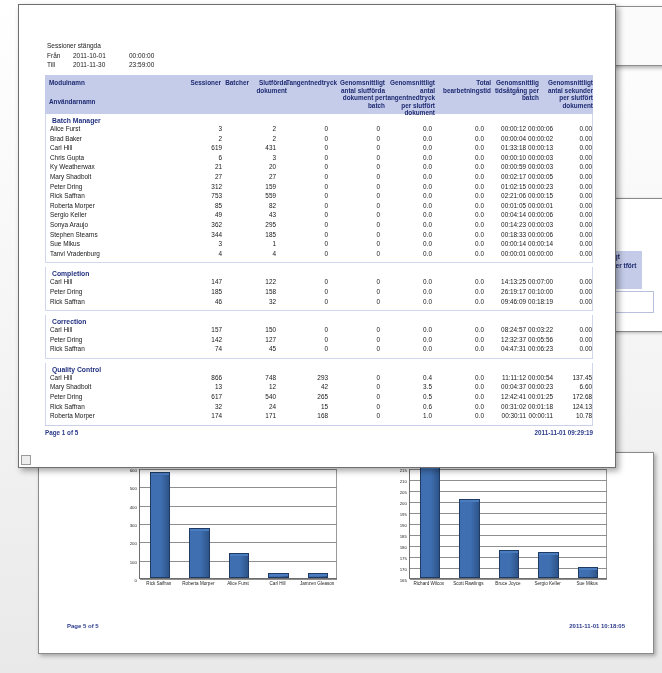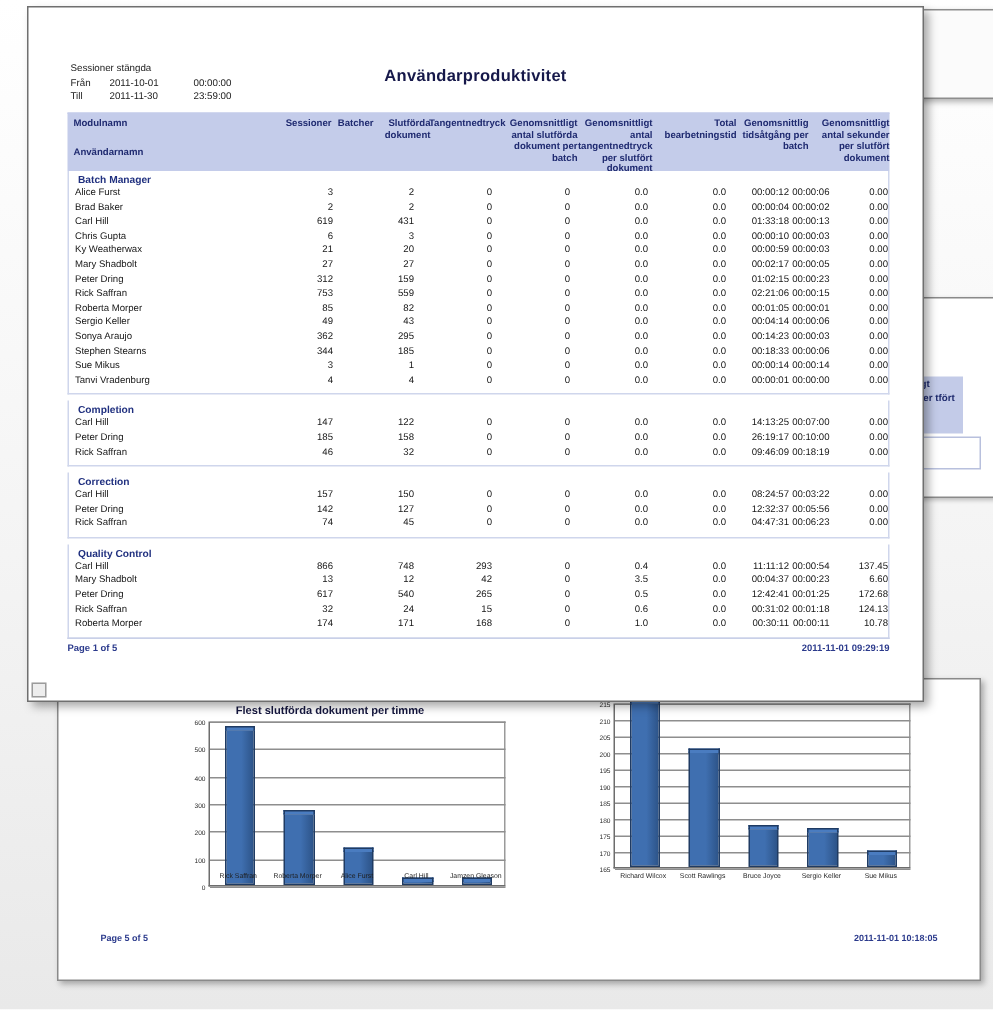--- a/index.html
+++ b/index.html
@@ -282,21 +282,20 @@
 <body>
 
 <div id="root">
 
   <div class="win" id="win-back"></div>
 
   <div class="win" id="win-charts">
     <div id="charts-inner">
 
       <div class="chart-block" id="chart-1">
-        <div class="chart-title">Flest slutförda dokument per timme</div>
         <div class="plot">
           <div class="frame"></div>
           <div>
               <div class="gridline" style="top: 110px;">
                 <span class="ytick">0</span>
               </div>
               <div class="gridline" style="top: 91.6667px;">
                 <span class="ytick">100</span>
               </div>
               <div class="gridline" style="top: 73.3333px;">
@@ -430,21 +429,20 @@
           <span class="mdate">2011-10-01</span>
           <span class="mtime">00:00:00</span>
         </div>
         <div class="mrow">
           <span class="mlab">Till</span>
           <span class="mdate">2011-11-30</span>
           <span class="mtime">23:59:00</span>
         </div>
       </div>
 
-      <div class="report-title">Användarproduktivitet</div>
 
       <div class="tbl">
         <div class="thead">
             <div class="hc left" style="left: 4px; width: 84px;">Modulnamn</div>
             <div class="hc" style="left: 100px; width: 76px;">Sessioner</div>
             <div class="hc" style="left: 160px; width: 44px;">Batcher</div>
             <div class="hc" style="left: 196px; width: 46px;">Slutförda dokument</div>
             <div class="hc" style="left: 236px; width: 56px;">Tangentnedtryck</div>
             <div class="hc" style="left: 288px; width: 52px;">Genomsnittligt antal slutförda dokument per batch</div>
             <div class="hc" style="left: 340px; width: 50px;">Genomsnittligt antal tangentnedtryck per slutfört dokument</div>

